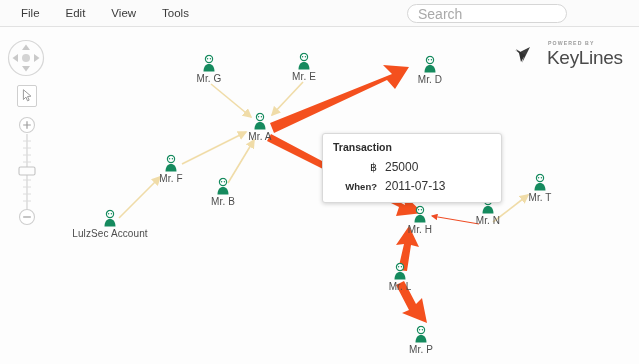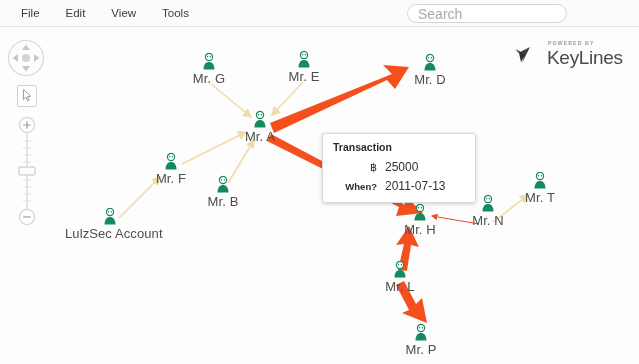--- a/index.html
+++ b/index.html
@@ -60,27 +60,27 @@
     width:20px;height:22px;margin:8px auto 0 auto;
     border:1px solid #cfcfcf;background:#fff;border-radius:2px;
     position:relative;box-sizing:border-box;
   }
   .zoom-slider{margin:9px auto 0 auto;width:30px;position:relative;height:110px;}
 
   
   .node{position:absolute;transform:translate(-50%,-50%);text-align:center;width:60px;cursor:pointer;}
   .node-glyph{width:16px;height:18px;margin:0 auto;position:relative;}
   .node-label{
-    font-size:13px;color:#4d4d4d;margin-top:0;white-space:nowrap;
+    font-size:10px;color:#4d4d4d;margin-top:0;white-space:nowrap;
     letter-spacing:.1px;
   }
 
   
   .tooltip{
-    position:absolute;left:322px;top:106px;width:154px;
+    position:absolute;left:322px;top:106px;width:180px;
     background:#ffffff;border:1px solid #d9d9d9;border-radius:3px;
     box-shadow:0 1px 4px rgba(0,0,0,.18);
     padding:7px 10px 9px 10px;box-sizing:border-box;
   }
   .tt-title{font-size:10.5px;font-weight:bold;color:#2d2d2d;margin-bottom:7px;}
   .tt-row{display:flex;align-items:baseline;font-size:9.5px;color:#2d2d2d;margin-top:5px;}
   .tt-key{width:44px;text-align:right;font-weight:bold;flex:0 0 44px;padding-right:8px;}
   .tt-key.sym{font-weight:normal;font-size:11px;}
   .tt-val{color:#333;font-size:12px;}
 </style>

